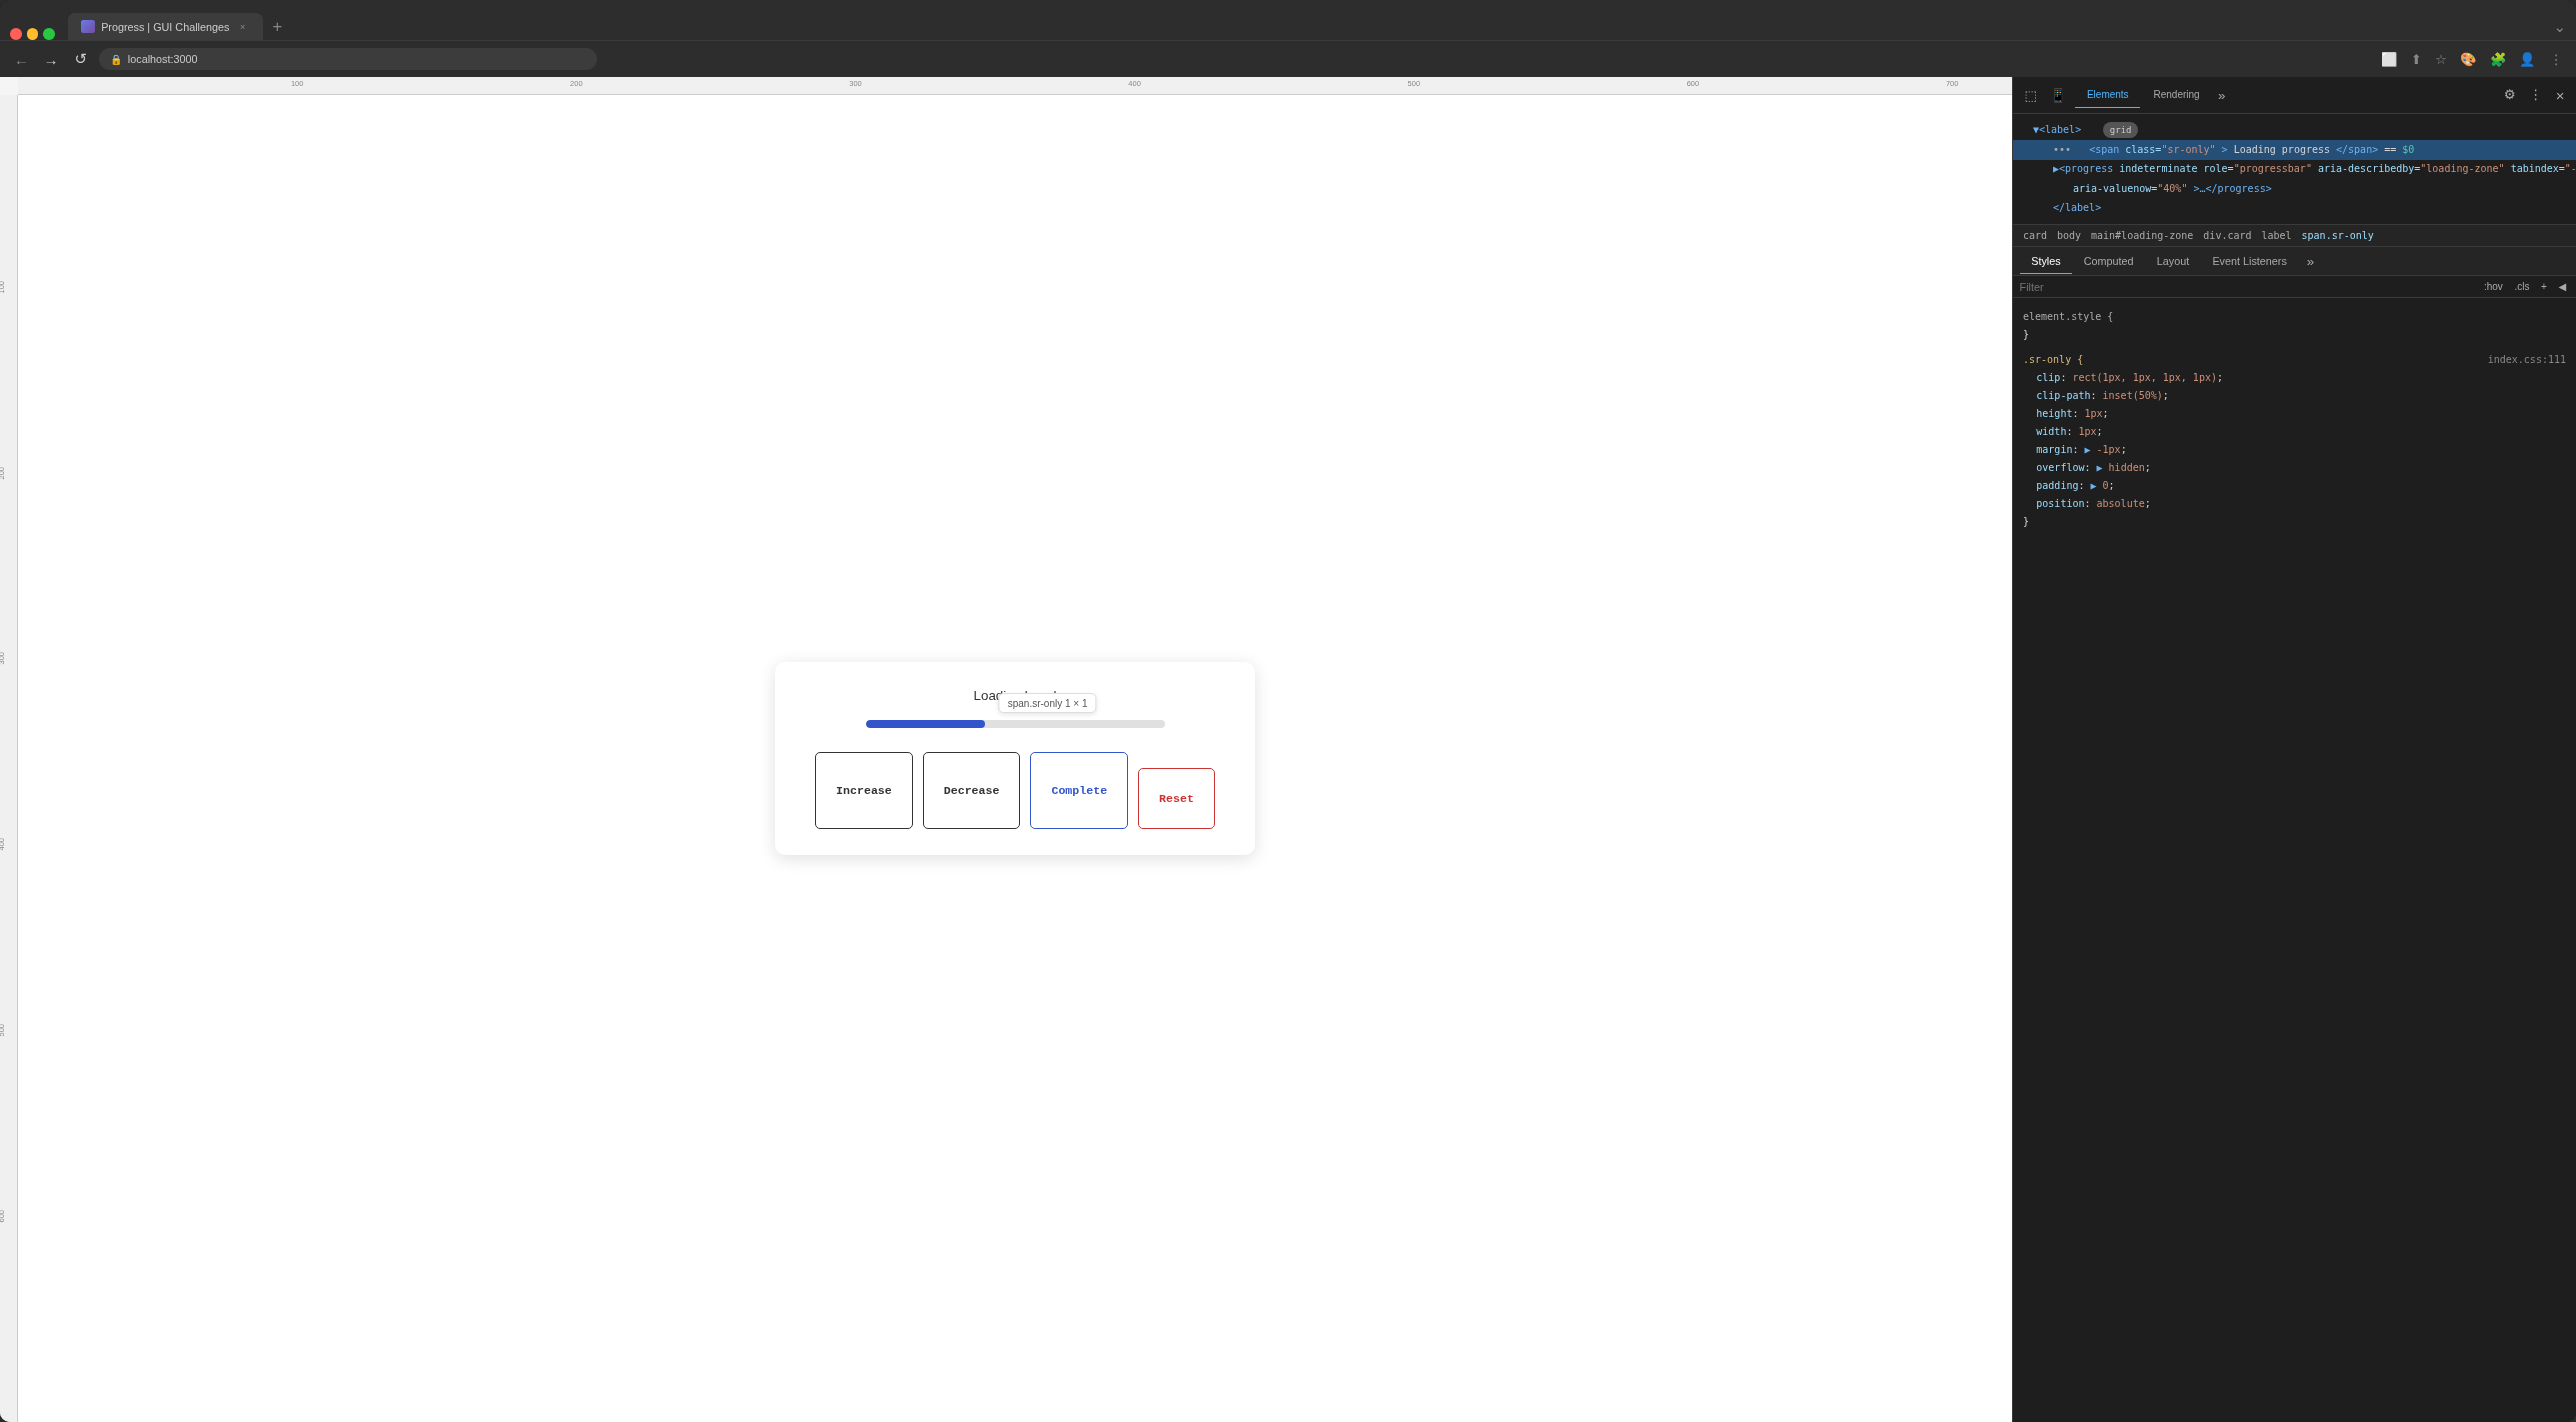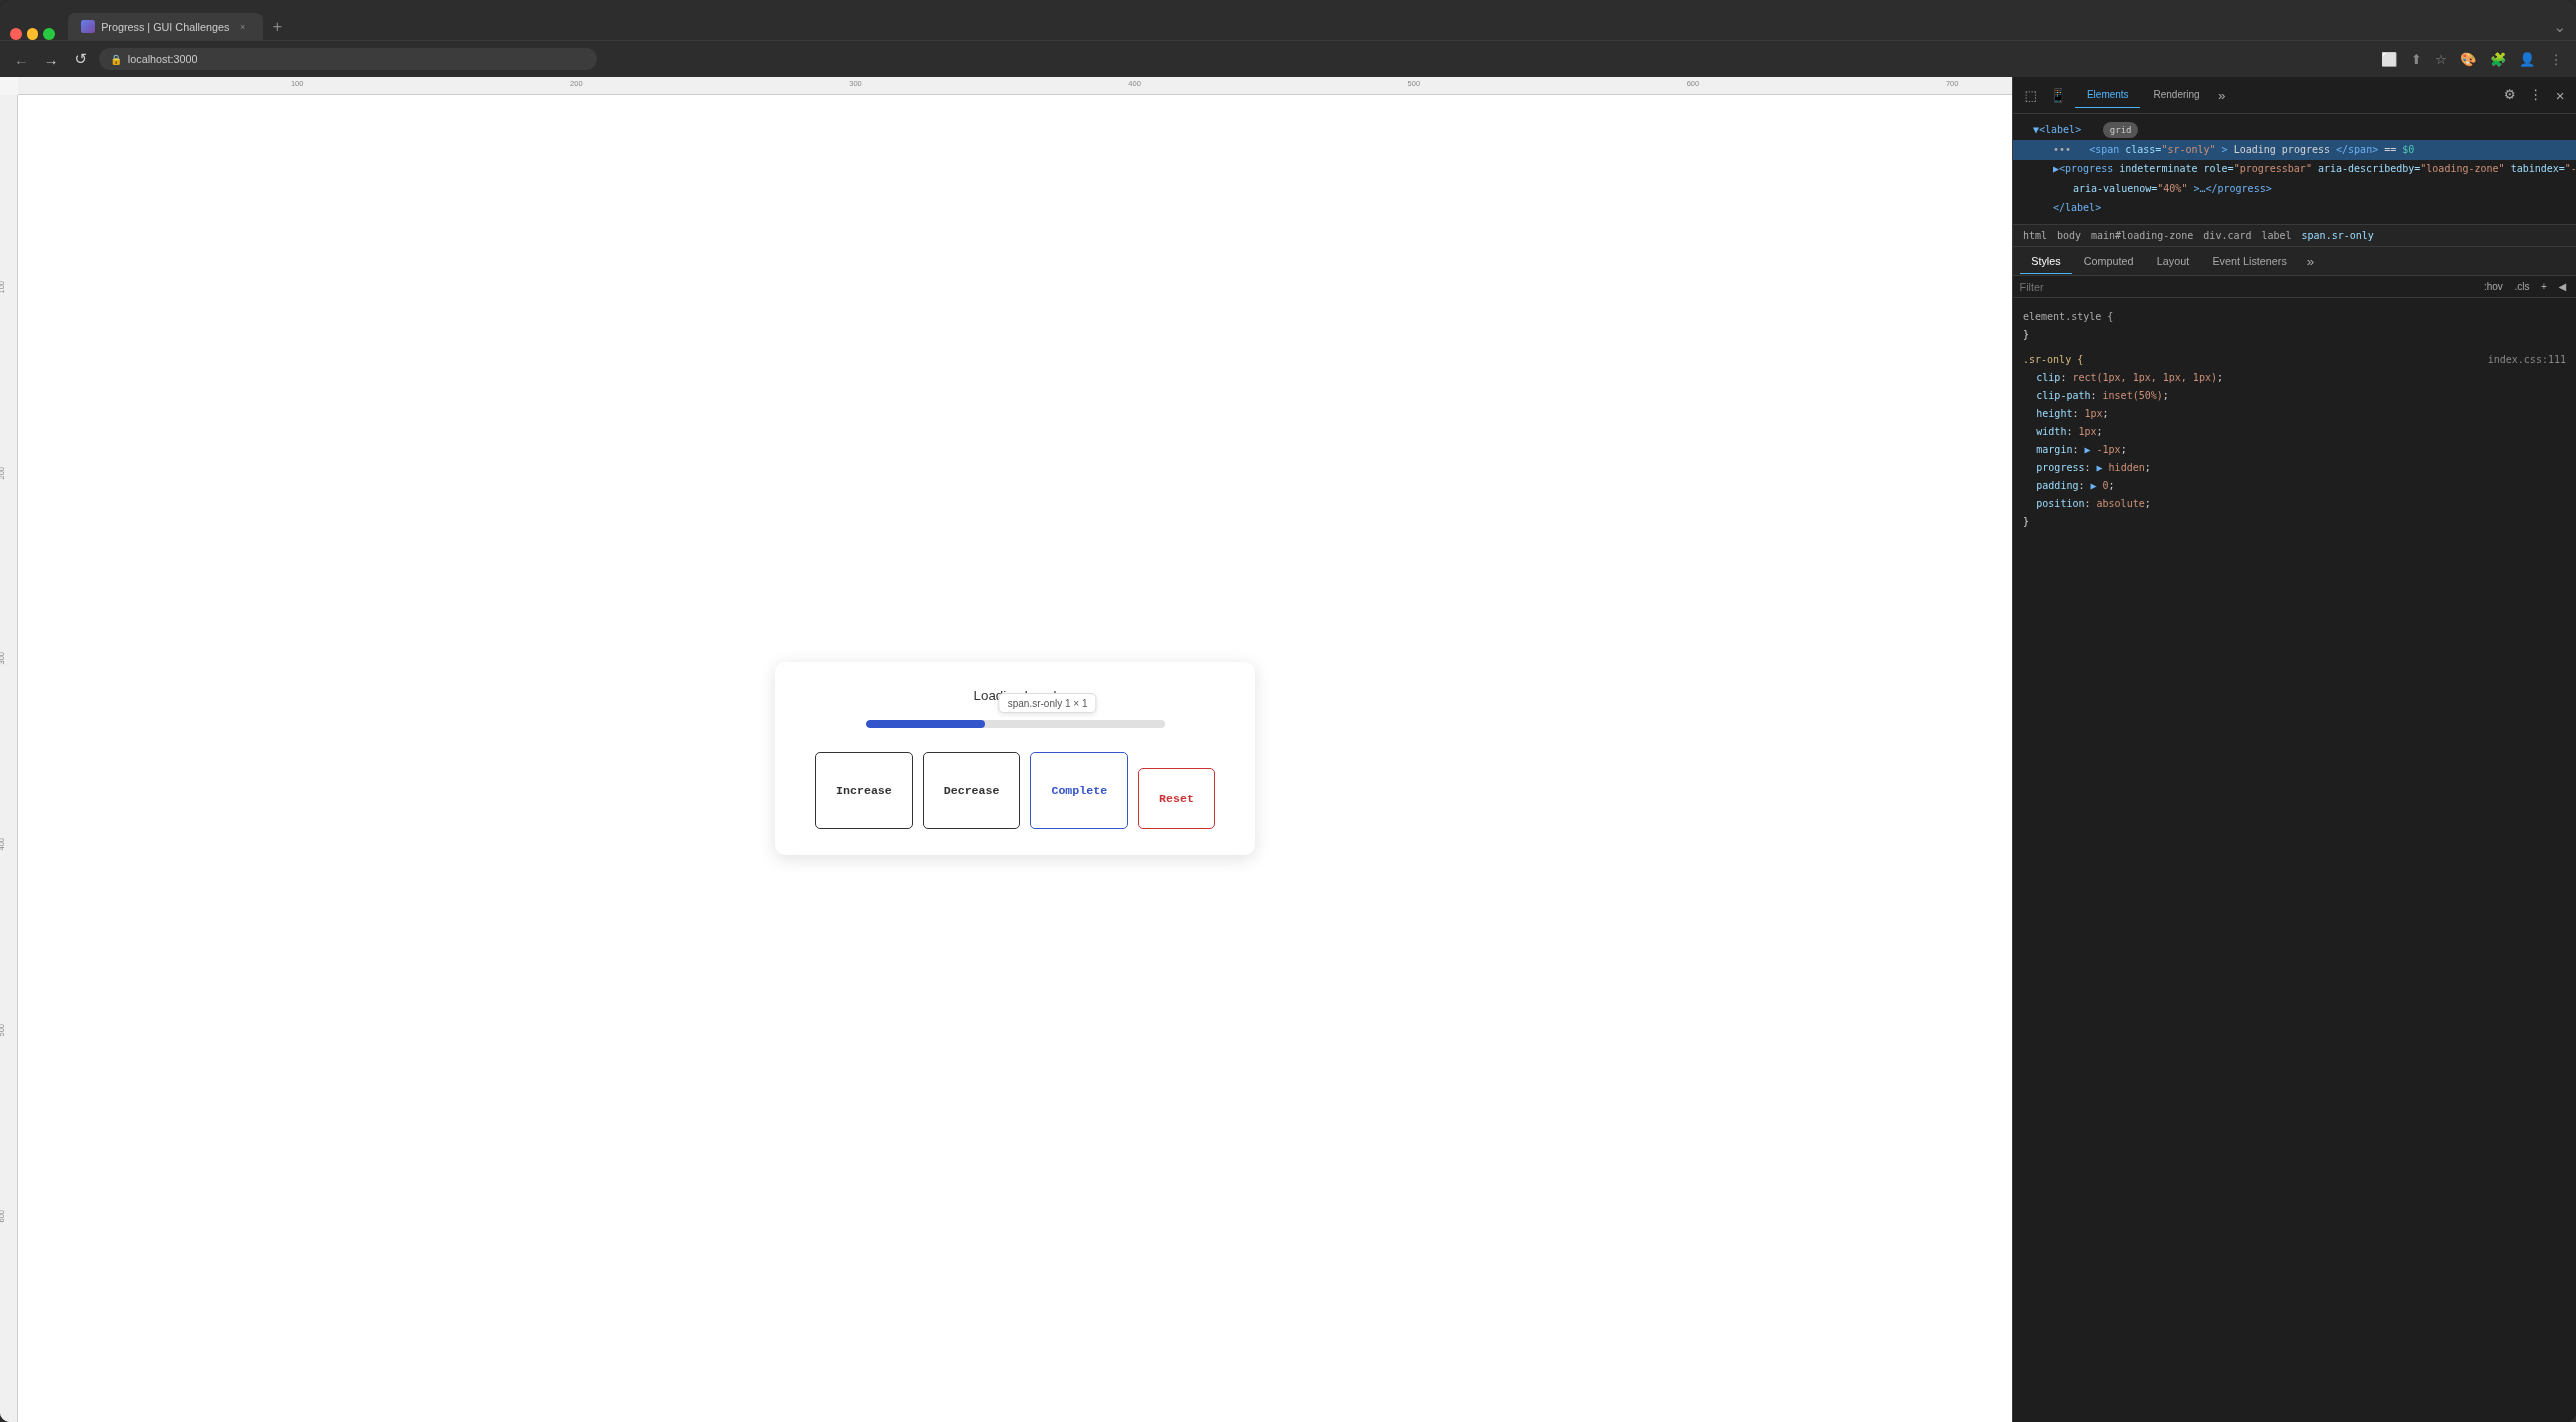--- a/index.html
+++ b/index.html
@@ -632,21 +632,21 @@
         <div class="tree-line indent-3">
           <span class="attr-name">aria-valuenow=</span><span class="attr-value">"40%"</span>
           <span class="tag">&gt;…&lt;/progress&gt;</span>
         </div>
         <div class="tree-line indent-2">
           <span class="tag">&lt;/label&gt;</span>
         </div>
       </div>
 
       <div class="breadcrumb-bar">
-        <span class="breadcrumb-item">html</span>
+        <span class="breadcrumb-item">card</span>
         <span class="breadcrumb-sep"> </span>
         <span class="breadcrumb-item">body</span>
         <span class="breadcrumb-sep"> </span>
         <span class="breadcrumb-item">main#loading-zone</span>
         <span class="breadcrumb-sep"> </span>
         <span class="breadcrumb-item">div.card</span>
         <span class="breadcrumb-sep"> </span>
         <span class="breadcrumb-item">label</span>
         <span class="breadcrumb-sep"> </span>
         <span class="breadcrumb-item breadcrumb-last">span.sr-only</span>
@@ -704,21 +704,21 @@
             <div>
               <span class="css-prop">height</span><span class="css-colon">:</span> <span class="css-value">1px</span><span class="css-semi">;</span>
             </div>
             <div>
               <span class="css-prop">width</span><span class="css-colon">:</span> <span class="css-value">1px</span><span class="css-semi">;</span>
             </div>
             <div>
               <span class="css-prop">margin</span><span class="css-colon">:</span> <span class="css-expand">▶</span> <span class="css-value">-1px</span><span class="css-semi">;</span>
             </div>
             <div>
-              <span class="css-prop">progress</span><span class="css-colon">:</span> <span class="css-expand">▶</span> <span class="css-value">hidden</span><span class="css-semi">;</span>
+              <span class="css-prop">overflow</span><span class="css-colon">:</span> <span class="css-expand">▶</span> <span class="css-value">hidden</span><span class="css-semi">;</span>
             </div>
             <div>
               <span class="css-prop">padding</span><span class="css-colon">:</span> <span class="css-expand">▶</span> <span class="css-value">0</span><span class="css-semi">;</span>
             </div>
             <div>
               <span class="css-prop">position</span><span class="css-colon">:</span> <span class="css-value">absolute</span><span class="css-semi">;</span>
             </div>
           </div>
           <div>
             <span class="css-brace">}</span>

